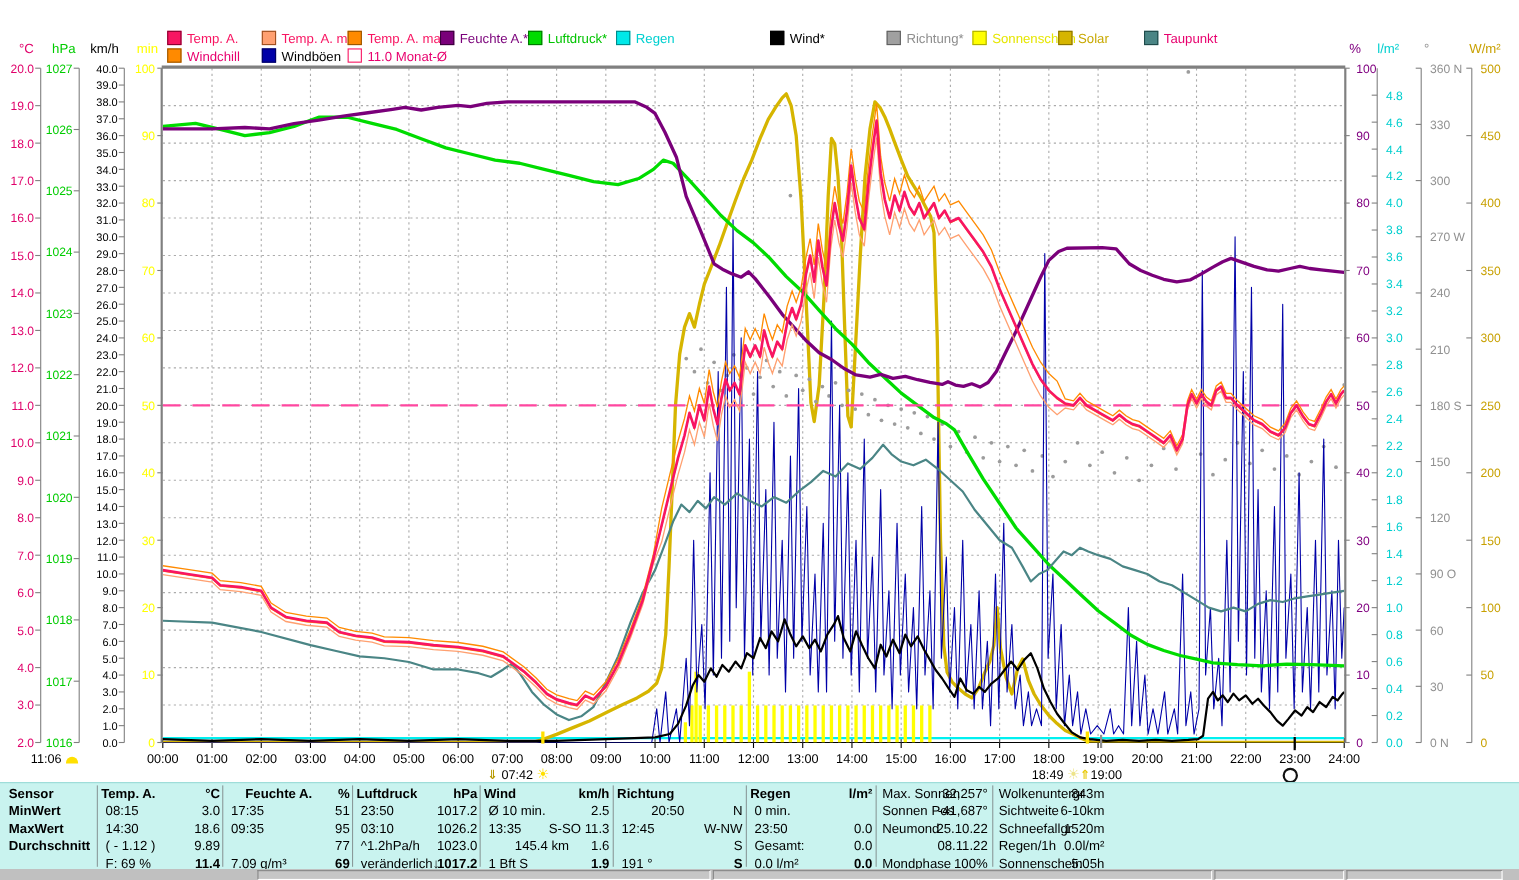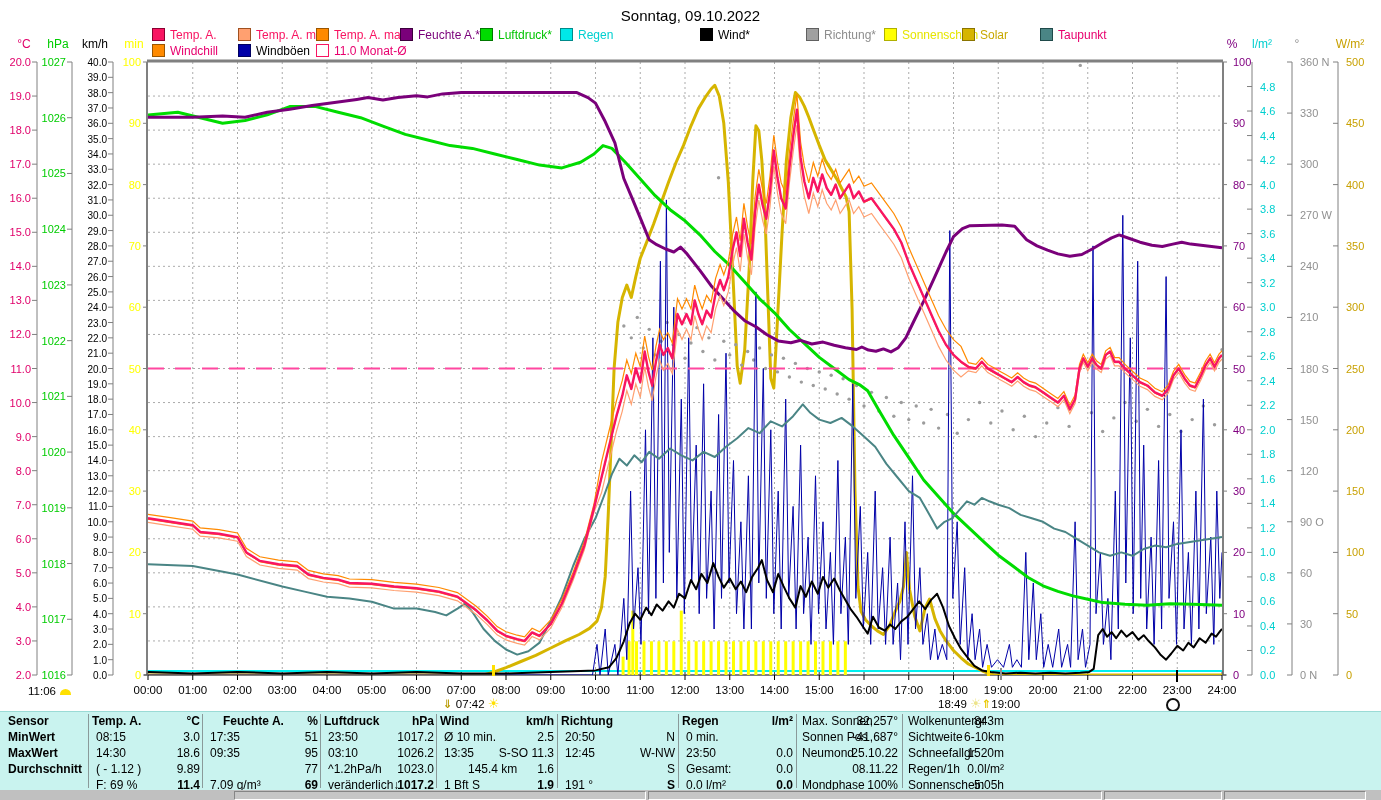--- a/index.html
+++ b/index.html
@@ -26,21 +26,20 @@
   .b{font-weight:bold;}
   #statusbar{position:absolute;left:0;top:790px;width:1381px;height:10px;background:#C0C0C0;}
   .sseg{position:absolute;top:1px;height:7px;background:#C6C6C6;
        border-top:1px solid #858585;border-left:1px solid #858585;
        border-bottom:1px solid #fff;border-right:1px solid #fff;}
 </style>
 </head>
 <body>
 
 <div id="app">
-  <div id="page-title">Sonntag, 09.10.2022</div>
   <div id="legend">
       <div class="lgi" style="left: 152px; top: 28px;"><span class="sw" style="background: rgb(248, 21, 98); border-color: rgb(138, 0, 48);"></span><span style="color: rgb(248, 21, 98);">Temp. A.</span></div>
       <div class="lgi" style="left: 238px; top: 28px;"><span class="sw" style="background: rgb(255, 160, 112); border-color: rgb(160, 80, 32);"></span><span style="color: rgb(248, 21, 98);">Temp. A. min</span></div>
       <div class="lgi" style="left: 316px; top: 28px;"><span class="sw" style="background: rgb(255, 138, 0); border-color: rgb(154, 85, 0);"></span><span style="color: rgb(248, 21, 98);">Temp. A. max</span></div>
       <div class="lgi" style="left: 400px; top: 28px;"><span class="sw" style="background: rgb(122, 0, 122); border-color: rgb(60, 0, 60);"></span><span style="color: rgb(122, 0, 122);">Feuchte A.*</span></div>
       <div class="lgi" style="left: 480px; top: 28px;"><span class="sw" style="background: rgb(0, 220, 0); border-color: rgb(0, 120, 0);"></span><span style="color: rgb(0, 196, 0);">Luftdruck*</span></div>
       <div class="lgi" style="left: 560px; top: 28px;"><span class="sw" style="background: rgb(0, 232, 232); border-color: rgb(0, 138, 138);"></span><span style="color: rgb(0, 208, 208);">Regen</span></div>
       <div class="lgi" style="left: 700px; top: 28px;"><span class="sw" style="background: rgb(0, 0, 0); border-color: rgb(0, 0, 0);"></span><span style="color: rgb(0, 0, 0);">Wind*</span></div>
       <div class="lgi" style="left: 806px; top: 28px;"><span class="sw" style="background: rgb(160, 160, 160); border-color: rgb(96, 96, 96);"></span><span style="color: rgb(142, 142, 142);">Richtung*</span></div>
       <div class="lgi" style="left: 884px; top: 28px;"><span class="sw" style="background: rgb(255, 255, 0); border-color: rgb(176, 176, 0);"></span><span style="color: rgb(230, 230, 0);">Sonnenschein</span></div>
@@ -666,21 +665,21 @@
       <div class="tr-right b" style="left: 440px; top: 2px; width: 114px;">km/h</div>
       <div class="tcell" style="left: 444px; top: 18px;">Ø 10 min.</div>
       <div class="tr-right" style="left: 440px; top: 18px; width: 114px;">2.5</div>
       <div class="tcell" style="left: 444px; top: 34px;">13:35</div>
       <div class="tr-right" style="left: 440px; top: 34px; width: 114px;">S-SO 11.3</div>
       <div class="tcell" style="left: 444px; top: 50px; margin-left: 24px;">145.4 km</div>
       <div class="tr-right" style="left: 440px; top: 50px; width: 114px;">1.6</div>
       <div class="tcell" style="left: 444px; top: 66px;">1 Bft S</div>
       <div class="tr-right b" style="left: 440px; top: 66px; width: 114px;">1.9</div>
       <div class="tcell b" style="left: 561px; top: 2px;">Richtung</div>
-      <div class="tcell" style="left: 565px; top: 18px; text-align: center;">20:50</div>
+      <div class="tcell" style="left: 592px; top: 18px; text-align: center;">20:50</div>
       <div class="tr-right" style="left: 561px; top: 18px; width: 114px;">N</div>
       <div class="tcell" style="left: 565px; top: 34px;">12:45</div>
       <div class="tr-right" style="left: 561px; top: 34px; width: 114px;">W-NW</div>
       <div class="tcell" style="left: 565px; top: 50px;"></div>
       <div class="tr-right" style="left: 561px; top: 50px; width: 114px;">S</div>
       <div class="tcell" style="left: 565px; top: 66px;">191 °</div>
       <div class="tr-right b" style="left: 561px; top: 66px; width: 114px;">S</div>
       <div class="tcell b" style="left: 682px; top: 2px;">Regen</div>
       <div class="tr-right b" style="left: 682px; top: 2px; width: 111px;">l/m²</div>
       <div class="tcell" style="left: 686px; top: 18px;">0 min.</div>

